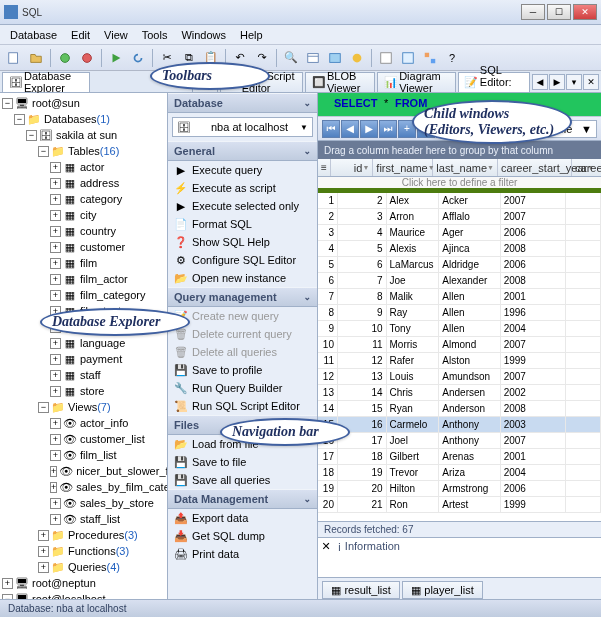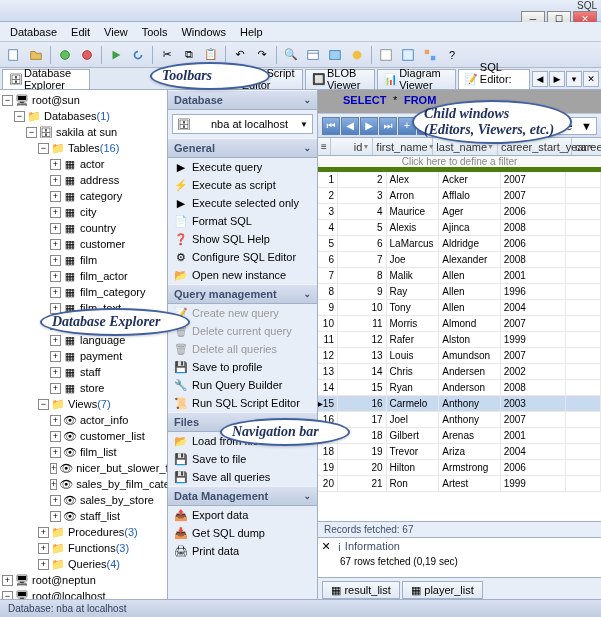--- a/index.html
+++ b/index.html
@@ -1,17 +1,17 @@
 <!DOCTYPE html>
 <html><head>
 <meta charset="utf-8">
 <style>
 * { box-sizing: border-box; margin: 0; padding: 0; font-family: Tahoma, Arial, sans-serif; font-size: 11px; }
 body { background: #c8d4e8; width: 601px; height: 617px; overflow: hidden; display: flex; flex-direction: column; }
-.titlebar { height: 22px; background: linear-gradient(#e8eef8, #d0dcf0); border-bottom: 1px solid #a0b0c8; display: flex; align-items: flex-end; padding: 0 4px; flex-direction: column; }
+.titlebar { height: 22px; background: linear-gradient(#e8eef8, #d0dcf0); border-bottom: 1px solid #a0b0c8; display: flex; align-items: center; padding: 12px 4px; }
 .titlebar .icon { width: 14px; height: 14px; background: #4a80c0; margin-right: 4px; }
 .titlebar .title { flex: 1; color: #333; font-size: 10px; }
 .win-btns { display: flex; gap: 2px; }
 .win-btn { width: 24px; height: 16px; border: 1px solid #888; background: linear-gradient(#f8f8f8,#d8d8d8); display: flex; align-items: center; justify-content: center; font-size: 9px; cursor: pointer; }
 .win-close { background: linear-gradient(#f08080,#d04040); color: #fff; }
 .menubar { height: 20px; background: #e8eef8; display: flex; align-items: center; padding: 0 4px; gap: 2px; border-bottom: 1px solid #c0c8d8; }
 .menu-item { padding: 2px 6px; cursor: pointer; }
 .toolbar { height: 26px; background: linear-gradient(#e8eef8,#d8e0f0); display: flex; align-items: center; padding: 0 4px; gap: 2px; border-bottom: 1px solid #b0b8c8; }
 .tbtn { width: 20px; height: 20px; border: 1px solid transparent; display: flex; align-items: center; justify-content: center; cursor: pointer; }
 .tbtn svg { width: 14px; height: 14px; }
@@ -30,21 +30,21 @@
 .count { color: #2060c0; }
 .mid-panel { width: 150px; background: #e8eef8; border-right: 1px solid #a0b0c8; display: flex; flex-direction: column; overflow: auto; }
 .section-header { height: 20px; background: linear-gradient(#d8e0f0,#c0ccdf); border-top: 1px solid #f0f4fa; border-bottom: 1px solid #a0b0c8; display: flex; align-items: center; padding: 0 6px; font-weight: bold; color: #405070; }
 .section-header .chev { margin-left: auto; font-size: 9px; }
 .db-select { margin: 4px; height: 20px; border: 1px solid #a0b0c8; background: #fff; display: flex; align-items: center; padding: 0 4px; }
 .db-select .dd { margin-left: auto; font-size: 8px; }
 .action-item { height: 18px; display: flex; align-items: center; padding: 0 6px; gap: 4px; cursor: pointer; }
 .action-item.disabled { color: #999; }
 .aicon { width: 14px; height: 14px; display: inline-flex; align-items: center; justify-content: center; }
 .content { flex: 1; display: flex; flex-direction: column; background: #fff; overflow: hidden; }
-.sql-area { height: 24px; background: #a3a3a3; border-bottom: 1px solid #c0c8d8; padding: 4px 25px; font-family: "Courier New", monospace; font-size: 11px; }
+.sql-area { height: 24px; background: #22c55e; border-bottom: 1px solid #c0c8d8; padding: 4px 16px; font-family: "Courier New", monospace; font-size: 11px; }
 .sql-kw { color: #0000c0; font-weight: bold; }
 .grid-toolbar { height: 24px; background: linear-gradient(#e8eef8,#d8e0f0); border-bottom: 1px solid #a0b0c8; display: flex; align-items: center; padding: 0 4px; gap: 1px; }
 .gbtn { width: 18px; height: 18px; border: 1px solid #6080b0; background: linear-gradient(#8cb0e0,#5080c0); color: #fff; display: flex; align-items: center; justify-content: center; cursor: pointer; font-size: 10px; }
 .view-sel { margin-left: auto; width: 56px; height: 18px; border: 1px solid #a0b0c8; background: #fff; display: flex; align-items: center; padding: 0 4px; font-size: 10px; }
 .group-bar { height: 18px; background: #6a7a96; color: #e8eef8; font-size: 10px; display: flex; align-items: center; padding: 0 6px; }
 .grid-header { height: 18px; background: linear-gradient(#f4f8fc,#e0e8f0); border-bottom: 1px solid #a0b0c8; display: flex; }
 .gh-cell { border-right: 1px solid #c0c8d8; display: flex; align-items: center; padding: 0 3px; font-size: 10px; color: #333; }
 .gh-cell .dd { margin-left: auto; font-size: 7px; color: #888; }
 .filter-row { height: 16px; background: #f8f8f8; border-bottom: 5px solid #4d7c0f; display: flex; align-items: center; justify-content: center; font-size: 10px; color: #888; }
 .grid-body { flex: 1; overflow: auto; }
@@ -501,20 +501,21 @@
       <div class="gbtn">✎</div>
       <div class="gbtn">✓</div>
       <div class="gbtn">✕</div>
       <div class="gbtn">⟳</div>
       <div class="gbtn">★</div>
       <div class="view-sel">
           <span>Table</span>
           <span class="dd" style="margin-left:auto">▼</span>
         </div>
     </div>
+    <div class="group-bar">Drag a column header here to group by that column</div>
     <div class="grid-header">
       <div class="gh-cell col-rownum">≡</div>
       <div class="gh-cell col-id">
           <span>id</span>
           <span class="dd">▼</span>
         </div>
       <div class="gh-cell col-fn">
           <span>first_name</span>
           <span class="dd">▼</span>
         </div>
@@ -694,21 +695,20 @@
         </div>
       </div>
     <div class="status-small">Records fetched: 67</div>
     <div class="info-panel">
       <div class="info-close">✕</div>
       <div class="info-body">
         <div class="info-head">
             <span>ℹ</span>
             <span>Information</span>
           </div>
-        <div class="info-text">67 rows fetched (0,19 sec)</div>
       </div>
     </div>
     <div class="result-tabs">
       <div class="rtab">
           <span>▦</span>
           <span>result_list</span>
         </div>
       <div class="rtab">
           <span>▦</span>
           <span>player_list</span>

